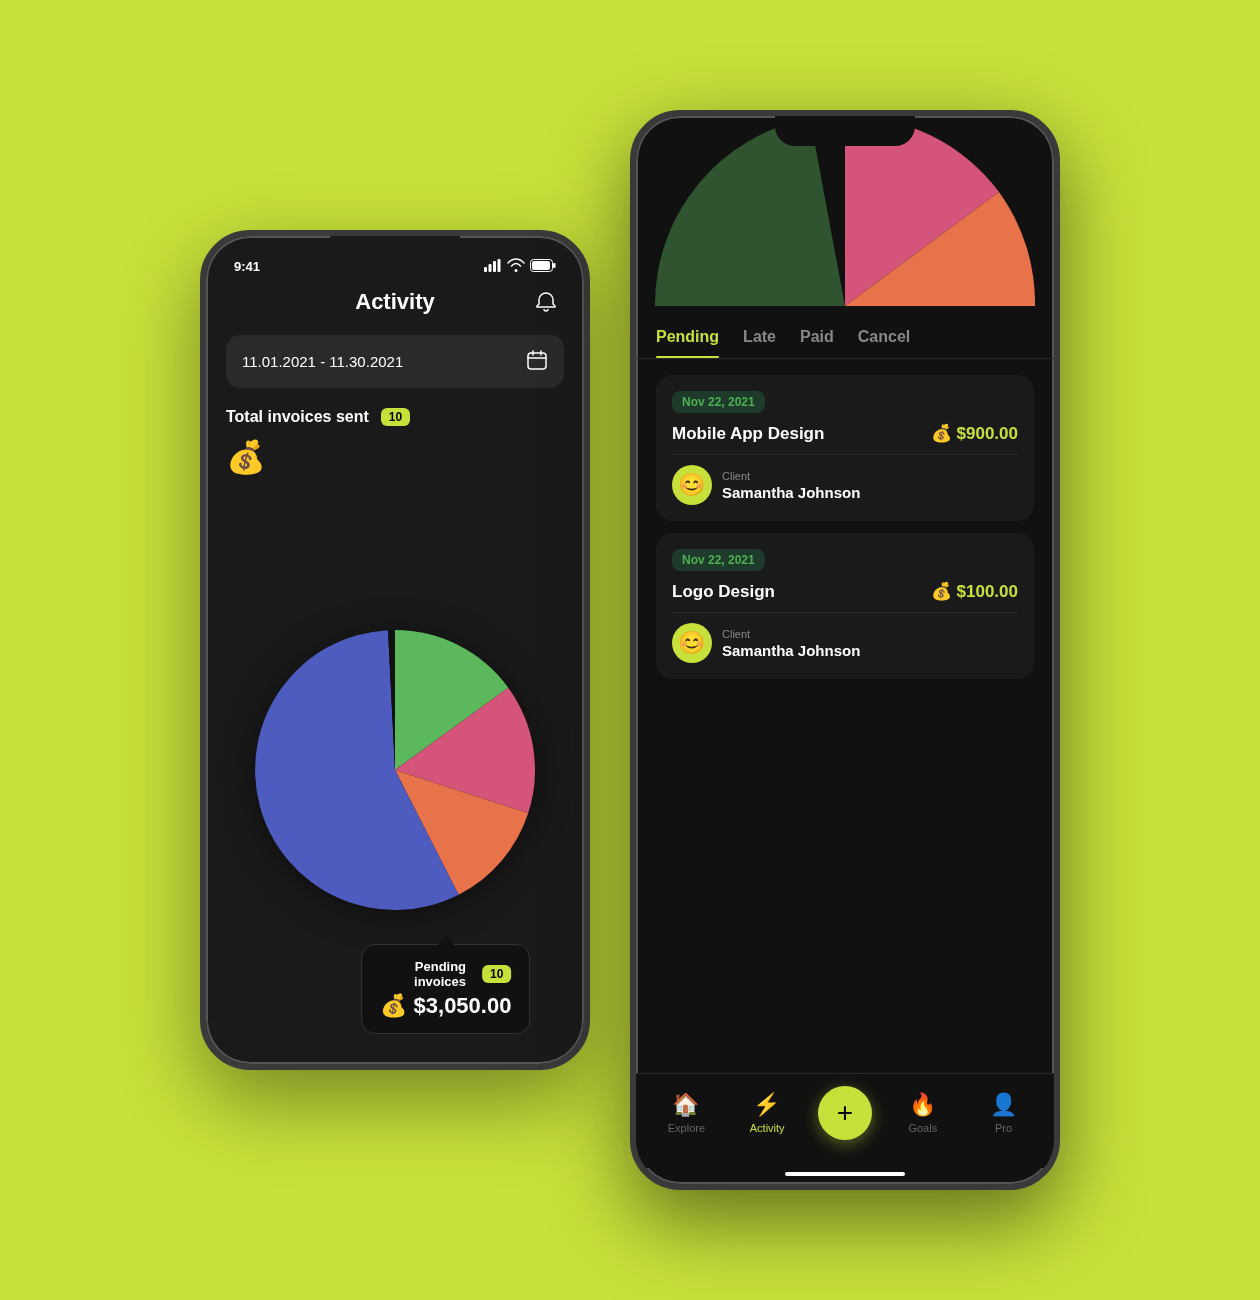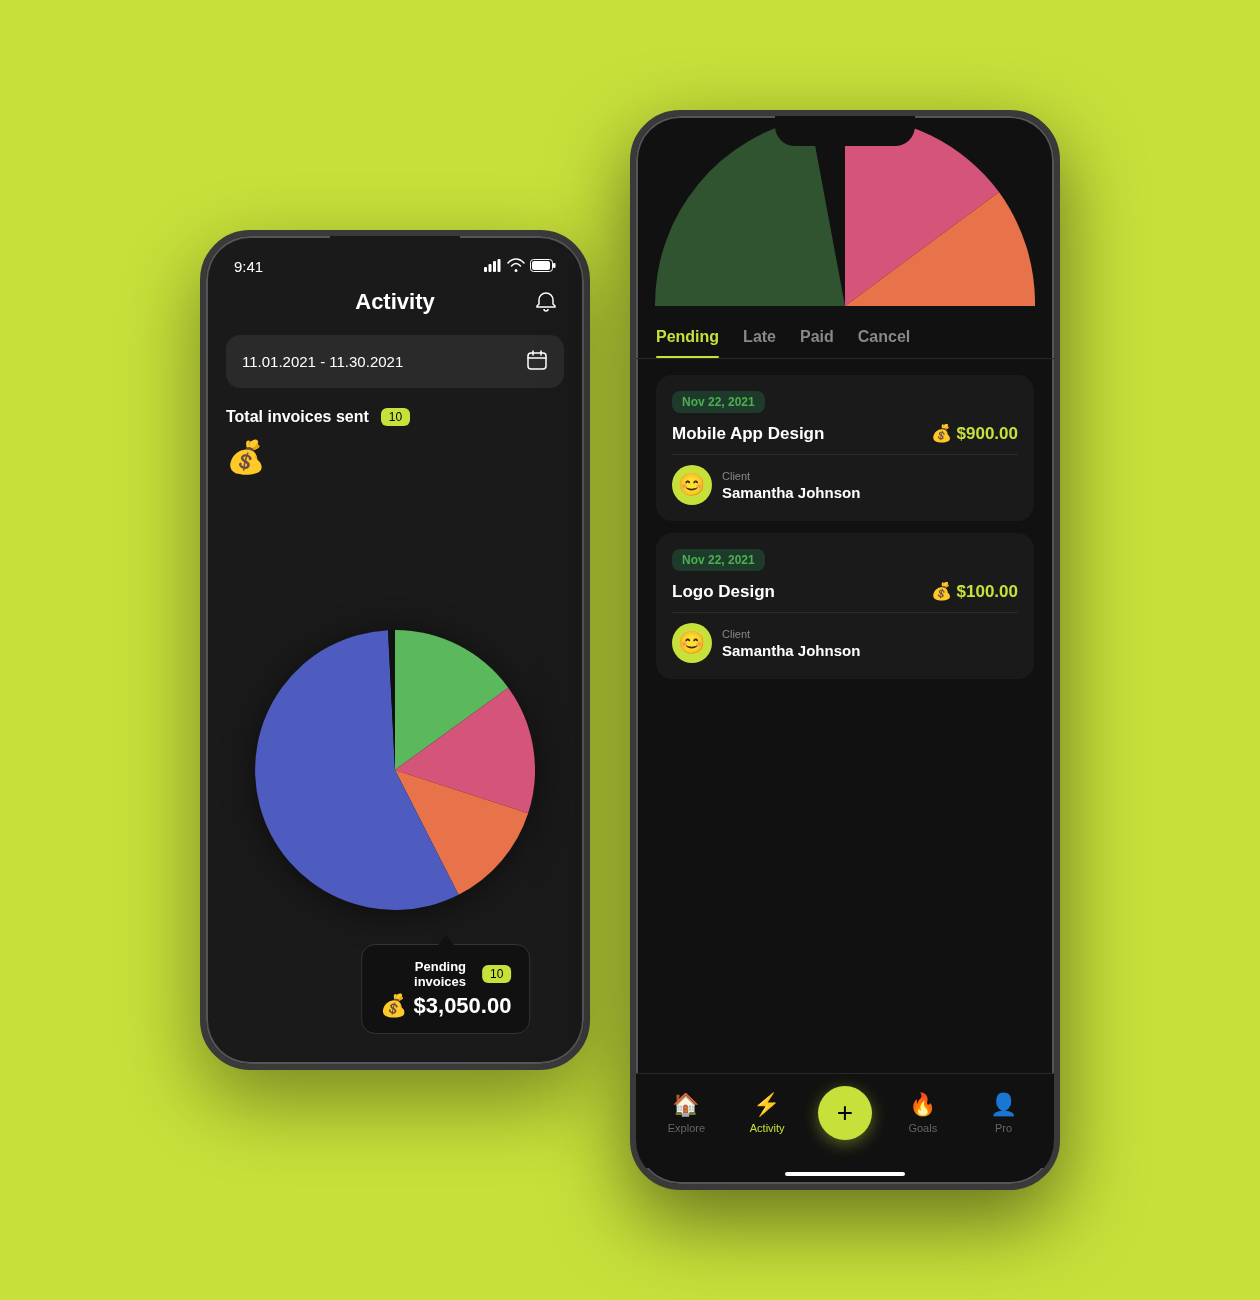--- a/index.html
+++ b/index.html
@@ -48,22 +48,22 @@
       border-radius: 0 0 20px 20px;
       z-index: 10;
     }
 
     .status-bar {
       display: flex;
       justify-content: space-between;
       align-items: center;
       padding: 14px 28px 6px;
       color: white;
-      font-size: 15px;
-      font-weight: 400;
+      font-size: 13px;
+      font-weight: 700;
       margin-top: 8px;
     }
 
     .status-icons {
       display: flex;
       align-items: center;
       gap: 5px;
       font-size: 13px;
     }
 
@@ -147,21 +147,21 @@
       display: flex;
       align-items: center;
       gap: 12px;
       margin-bottom: 12px;
     }
 
     .count-badge {
       background: #c8e03a;
       color: #000;
       font-size: 12px;
-      font-weight: 400;
+      font-weight: 700;
       padding: 2px 8px;
       border-radius: 6px;
     }
 
     .amount-large {
       color: white;
       font-size: 38px;
       font-weight: 800;
       display: flex;
       align-items: center;

